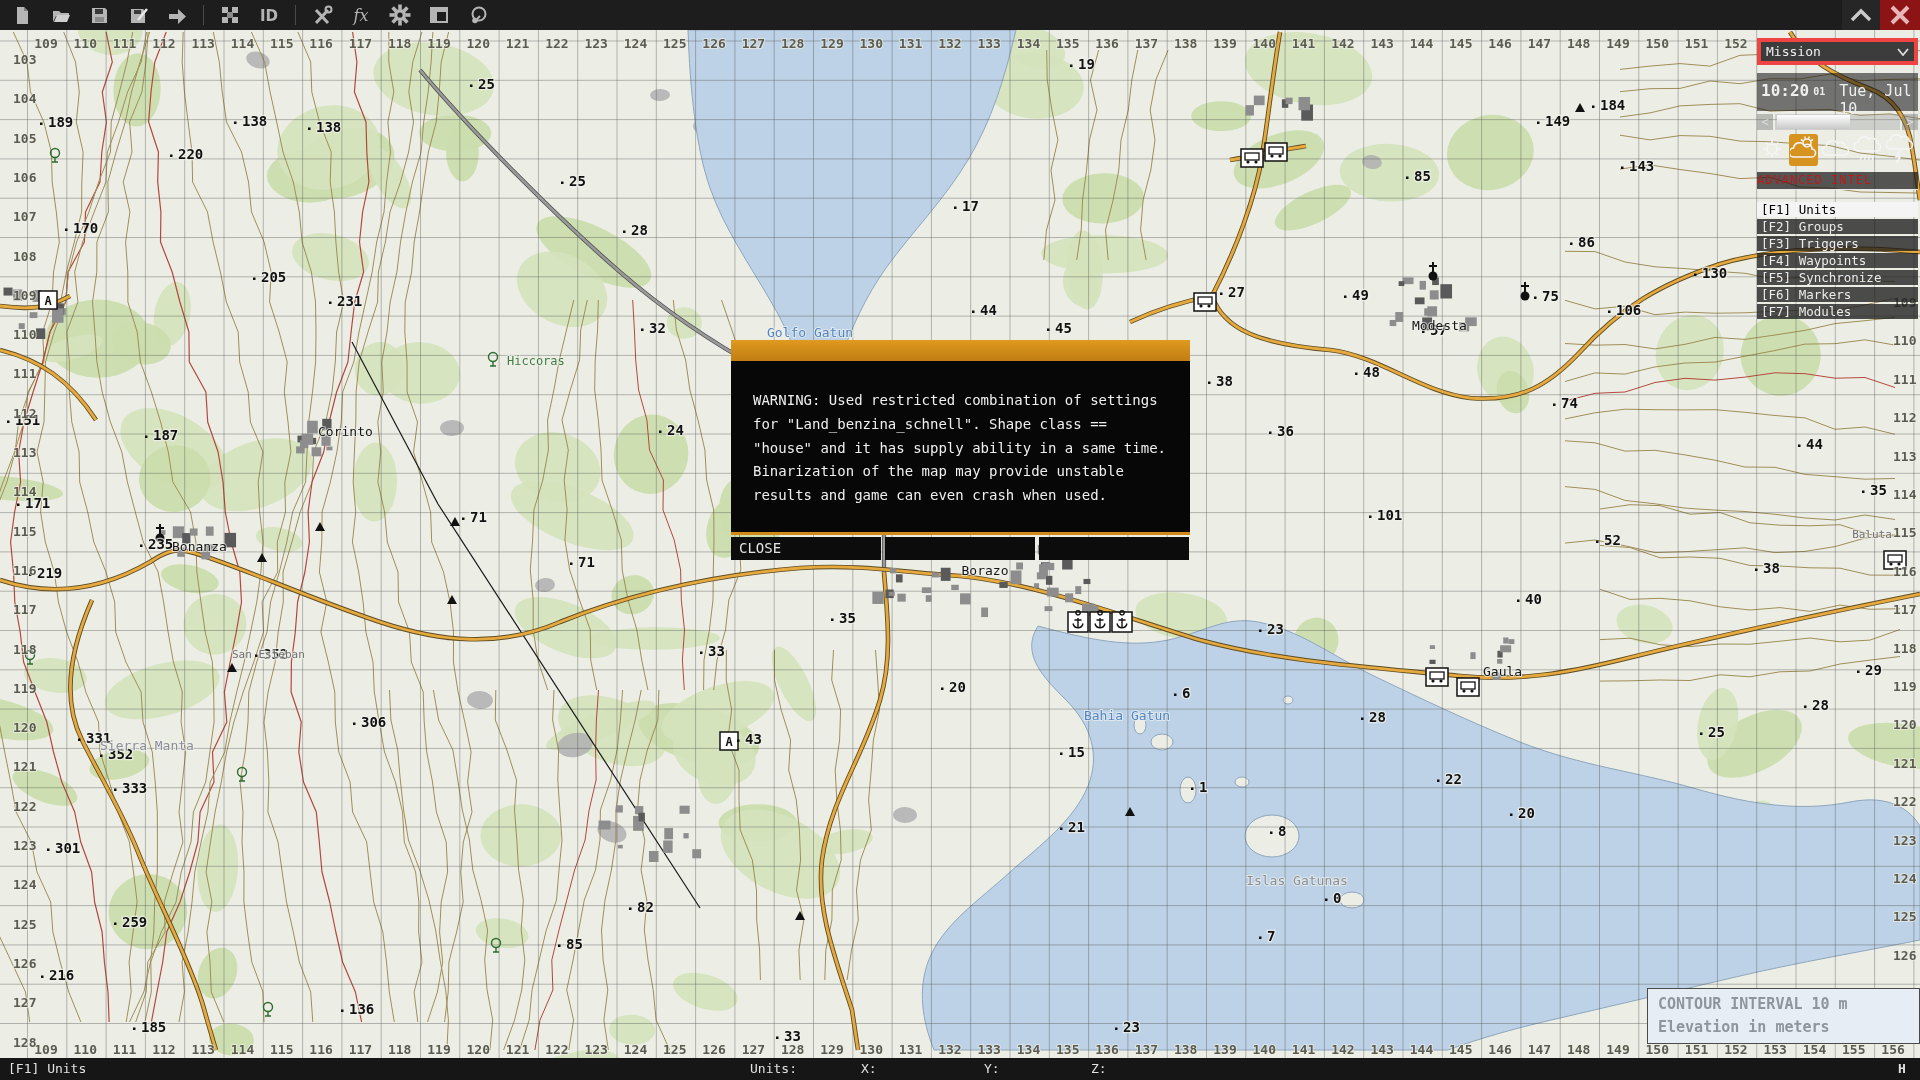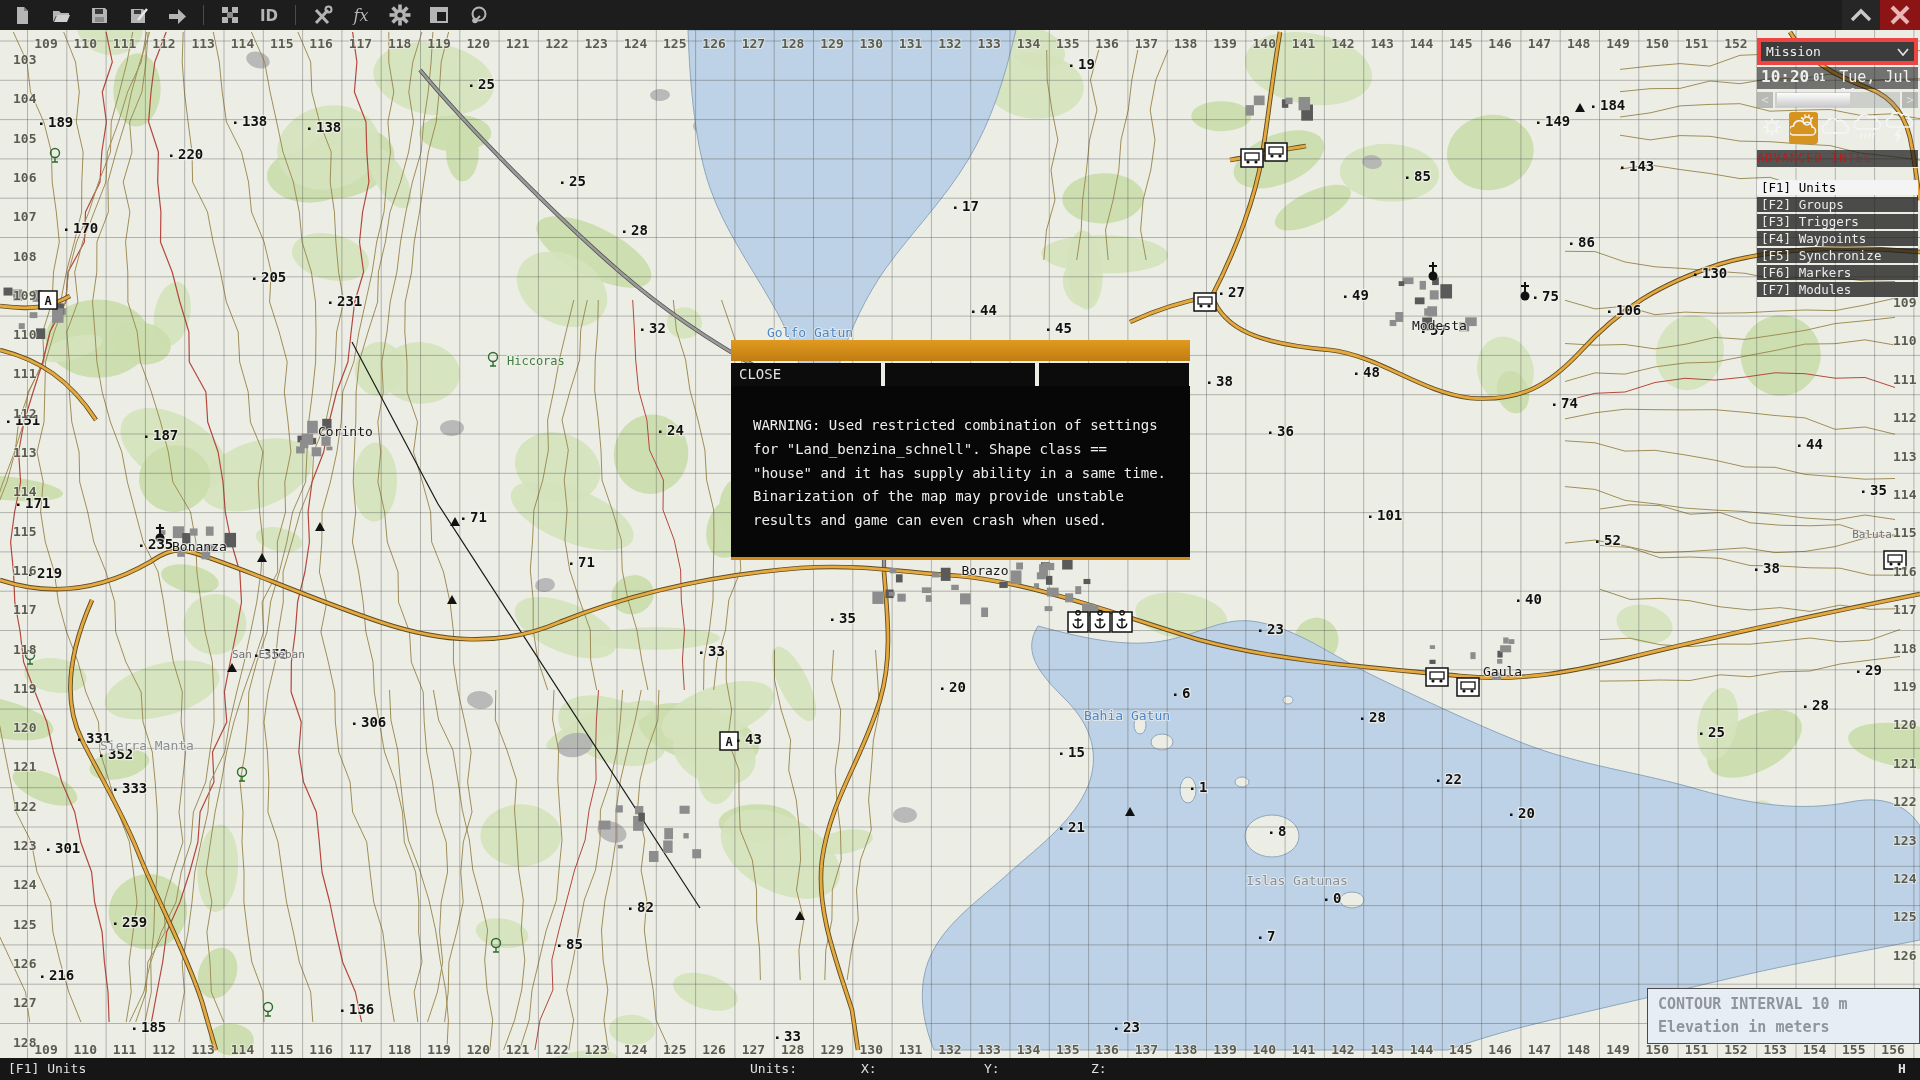--- a/index.html
+++ b/index.html
@@ -11,22 +11,22 @@
   #tb-icons{display:flex;align-items:center;gap:13px;padding-left:8px;}
   .tb-btn{width:26px;height:26px;display:flex;align-items:center;justify-content:center;cursor:pointer;}
   .tb-sep{width:1px;height:20px;background:#4a4a4a;}
   #win-btns{position:absolute;right:0;top:0;height:30px;display:flex;}
   #btn-collapse{width:38px;height:30px;background:#262626;display:flex;align-items:center;justify-content:center;}
   #btn-close{width:40px;height:30px;background:#8c1414;display:flex;align-items:center;justify-content:center;}
   
   #sidebar{position:absolute;left:1757px;top:38px;width:161px;z-index:20;font-size:13px;color:#efefef;}
   #mission-bar{height:19px;background:#3c3c3c;border:4px solid #ef4444;display:flex;
     align-items:center;justify-content:space-between;padding:0 5px;}
-  #time-row{margin-top:2px;height:22px;background:rgba(15,15,15,.55);display:flex;align-items:baseline;
-    padding:0 4px;gap:4px;}
+  #time-row{margin-top:8px;height:22px;background:rgba(15,15,15,.55);display:flex;align-items:baseline;
+    padding:8px 4px;gap:4px;}
   #time-main{font-size:16px;font-weight:bold;}
   #time-sec{font-size:10px;font-weight:bold;position:relative;top:-1px;}
   #date-text{font-size:15px;margin-left:10px;}
   #slider-row{margin-top:3px;height:16px;display:flex;align-items:stretch;gap:2px;}
   .sl-btn{width:16px;background:rgba(120,120,120,.45);color:#ddd;font-size:12px;display:flex;
     align-items:center;justify-content:center;}
   #sl-track{flex:1;background:rgba(150,150,150,.35);position:relative;}
   #sl-handle{position:absolute;left:2px;top:1px;bottom:1px;width:58%;
     background:linear-gradient(#fdfdfd,#c9c9c9);}
   #weather-row{margin-top:4px;height:34px;display:flex;gap:3px;}
@@ -1056,26 +1056,26 @@
       <div class="fkey">[F3] Triggers</div>
       <div class="fkey">[F4] Waypoints</div>
       <div class="fkey">[F5] Synchronize</div>
       <div class="fkey">[F6] Markers</div>
       <div class="fkey">[F7] Modules</div>
     </div>
 </div>
 
 <div id="dialog">
   <div id="dlg-title"></div>
+  <div id="dlg-body">WARNING: Used restricted combination of settings for "Land_benzina_schnell". Shape class == "house" and it has supply ability in a same time. Binarization of the map may provide unstable results and game can even crash when used.</div>
   <div id="dlg-btns">
       <div class="dlg-btn">CLOSE</div>
       <div class="dlg-btn"></div>
       <div class="dlg-btn"></div>
     </div>
-  <div id="dlg-body">WARNING: Used restricted combination of settings for "Land_benzina_schnell". Shape class == "house" and it has supply ability in a same time. Binarization of the map may provide unstable results and game can even crash when used.</div>
 </div>
 
 <div id="contour-box">
   <div>CONTOUR INTERVAL 10 m</div>
   <div>Elevation in meters</div>
 </div>
 
 <div id="statusbar">
   <span class="sb" style="left:8px">[F1] Units</span>
   <span class="sb" style="left:750px">Units:</span>

